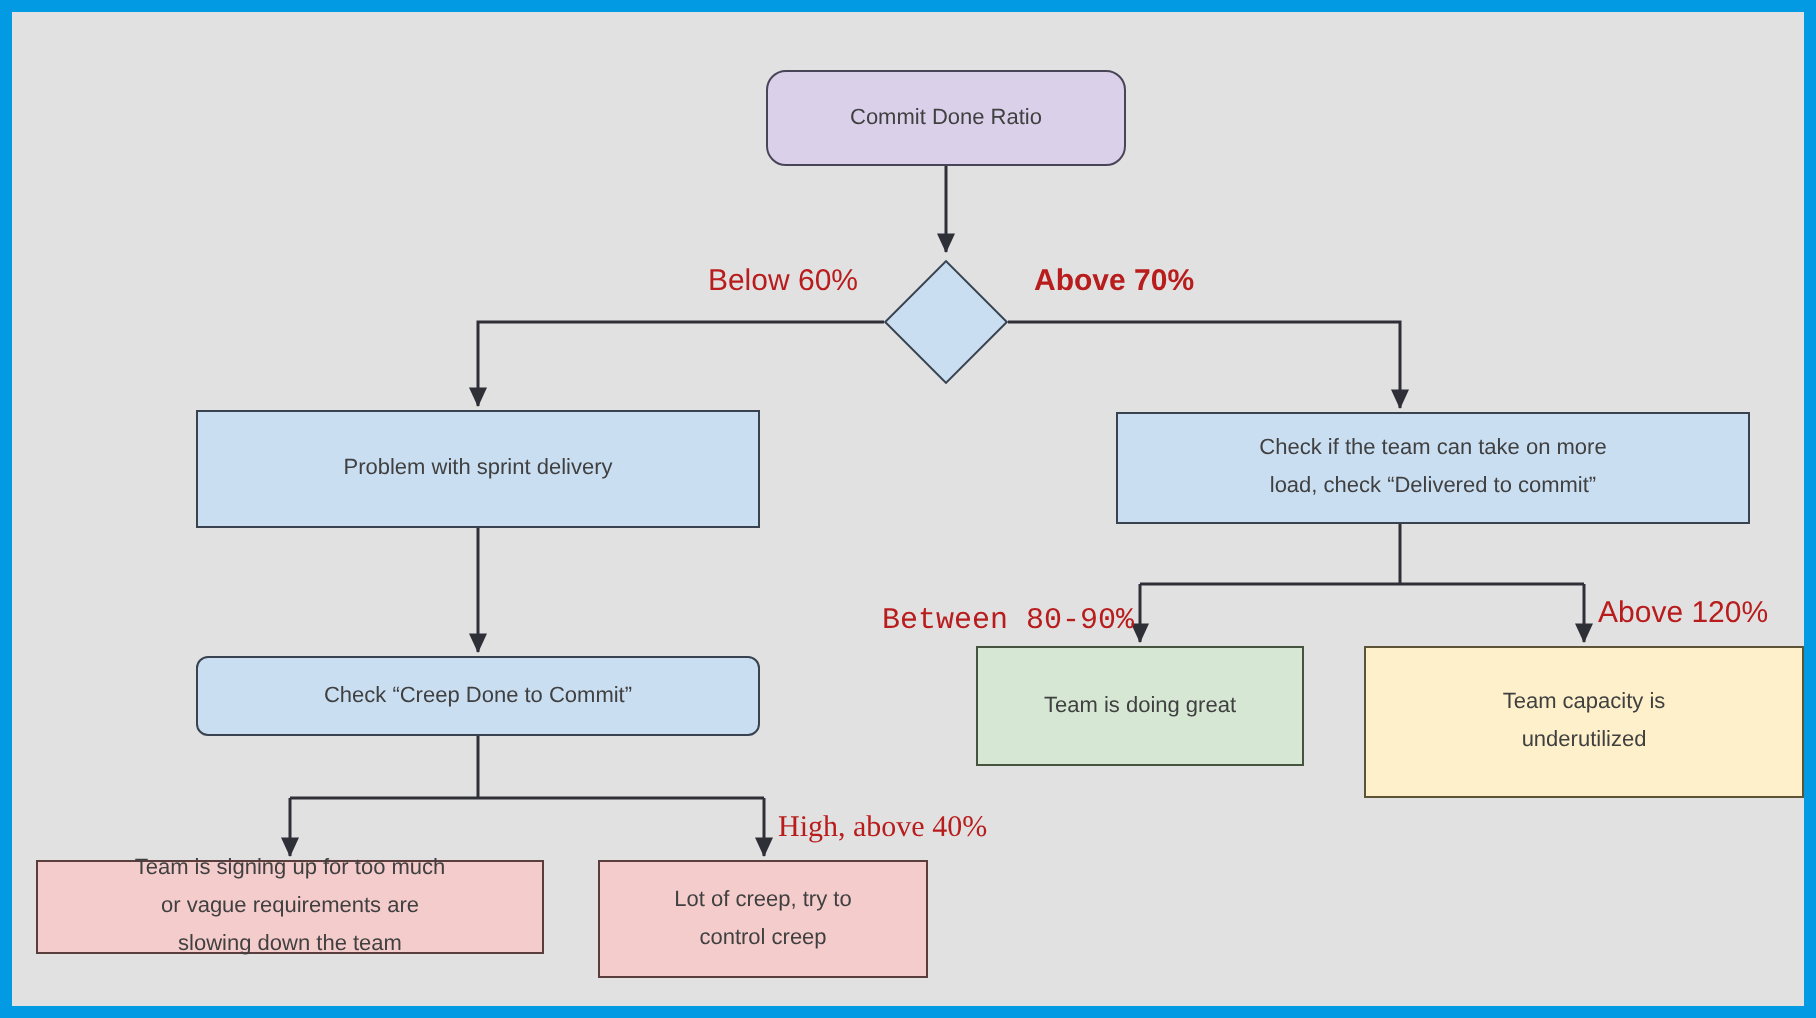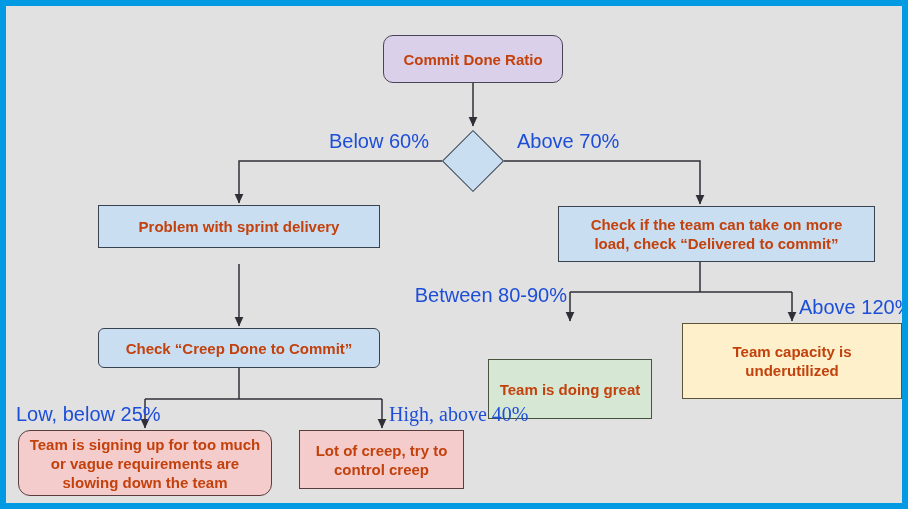--- a/index.html
+++ b/index.html
@@ -31,48 +31,47 @@
     height: 509px;
     pointer-events: none;
   }
   .node {
     position: absolute;
     box-sizing: border-box;
     display: flex;
     align-items: center;
     justify-content: center;
     text-align: center;
-    font-size: 15px;
+    font-size: 11px;
     line-height: 19px;
-    color: #c2410c;
+    color: #404040;
     border: 1.4px solid #3b3b47;
     white-space: pre-line;
     padding: 2px 8px;
-    font-weight: bold;
   }
   .node.purple  { background: #dbd0ea; border-radius: 10px; border-color: #4a4458; }
   .node.blue    { background: #cadef2; border-color: #39434f; }
   .node.blue-r  { background: #cadef2; border-color: #39434f; border-radius: 6px; }
-  .node.green   { background: #d6e8d4; border-color: #46543f; margin-top: 36px; }
+  .node.green   { background: #d6e8d4; border-color: #46543f; }
   .node.yellow  { background: #fdf0cb; border-color: #5d5335; }
   .node.pink    { background: #f5cccc; border-color: #5a3d3d; }
 
   .diamond {
     position: absolute;
     box-sizing: border-box;
     background: #cadef2;
     border: 1.4px solid #39434f;
     transform: rotate(45deg);
   }
 
   .edge-label {
     position: absolute;
-    font-size: 20px;
+    font-size: 15px;
     line-height: 18px;
-    color: #1d4ed8;
+    color: #b91c1c;
     white-space: nowrap;
   }
   .edge-label.right-align { text-align: right; }
 </style>
 </head>
 <body>
 
 <div id="canvas">
   <div class="stage">
 
@@ -103,43 +102,42 @@
         <path d="M376,393 L376,422" marker-end="url(#arrow)"></path>
       </g>
     </svg>
 
     <div class="node purple" style="left:377px; top:29px; width:180px; height:48px;">Commit Done Ratio</div>
 
     <div class="diamond" style="left:445px; top:133px; width:44px; height:44px;"></div>
 
     <div class="edge-label right-align" style="left:303px; top:126px; width:120px;">Below 60%</div>
 
-    <div class="edge-label" style="left:511px; top:126px; width:140px;">Above 70%</div>
+    <div class="edge-label" style="left:511px; top:126px; width:140px;font-weight:bold;">Above 70%</div>
 
-    <div class="node blue" style="left:92px; top:199px; width:282px; height:43px;">Problem with sprint delivery</div>
+    <div class="node blue" style="left:92px; top:199px; width:282px; height:59px;">Problem with sprint delivery</div>
 
     <div class="node blue" style="left:552px; top:200px; width:317px; height:56px;">Check if the team can take on more
 load, check “Delivered to commit”</div>
 
     <div class="node blue-r" style="left:92px; top:322px; width:282px; height:40px;">Check “Creep Done to Commit”</div>
 
-    <div class="edge-label right-align" style="left:401px; top:280px; width:160px;">Between 80-90%</div>
+    <div class="edge-label right-align" style="left:401px; top:296px; width:160px;font-family:Liberation Mono, monospace;">Between 80-90%</div>
 
     <div class="edge-label" style="left:793px; top:292px; width:120px;">Above 120%</div>
 
     <div class="node green" style="left:482px; top:317px; width:164px; height:60px;">Team is doing great</div>
 
     <div class="node yellow" style="left:676px; top:317px; width:220px; height:76px;">Team capacity is
 underutilized</div>
 
-    <div class="edge-label right-align" style="left:10px; top:399px; width:126px;">Low, below 25%</div>
 
     <div class="edge-label" style="left:383px; top:399px; width:140px;font-family:Liberation Serif, serif;">High, above 40%</div>
 
-    <div class="node pink" style="left:12px; top:424px; width:254px; height:66px;border-radius:12px;">Team is signing up for too much
+    <div class="node pink" style="left:12px; top:424px; width:254px; height:47px;">Team is signing up for too much
 or vague requirements are
 slowing down the team</div>
 
     <div class="node pink" style="left:293px; top:424px; width:165px; height:59px;">Lot of creep, try to
 control creep</div>
 
   </div>
 </div>
 
 </body></html>

